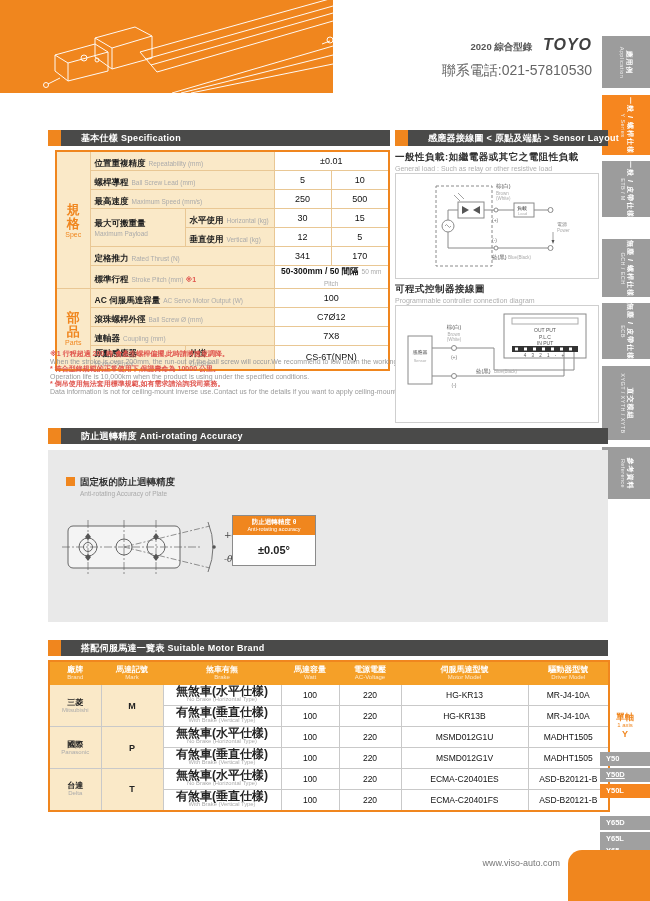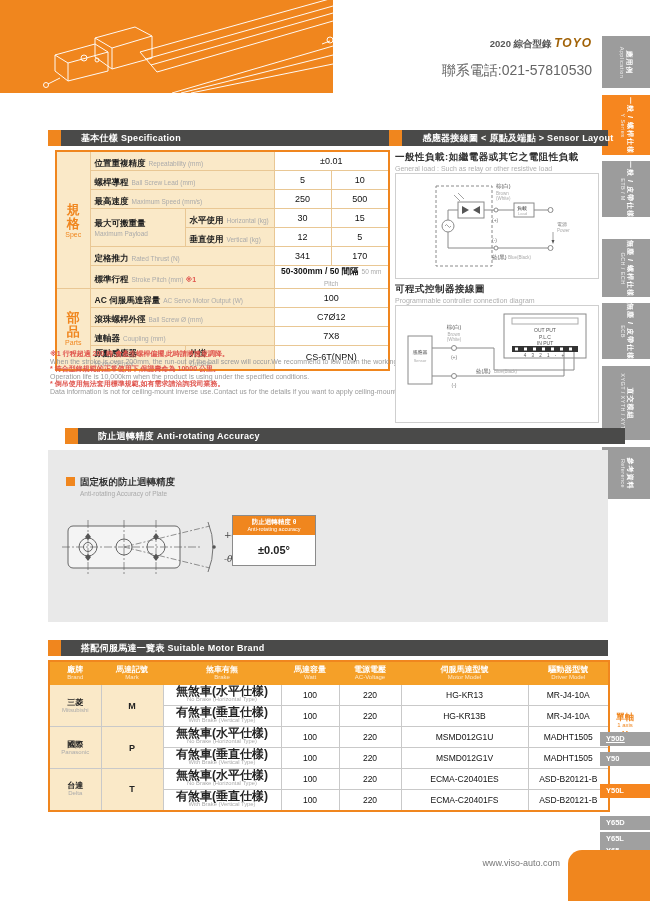--- a/index.html
+++ b/index.html
@@ -3,21 +3,21 @@
 <meta charset="utf-8">
 <style>
   html,body{margin:0;padding:0;background:#fff;}
   .page{position:relative;width:650px;height:901px;background:#fff;overflow:hidden;
         font-family:"Liberation Sans","DejaVu Sans",sans-serif;color:#222;}
   .abs{position:absolute;}
 
   
   .hero{left:0;top:0;width:333px;height:93px;background:#F0861E;}
   .cat-line{left:420px;top:36px;width:172px;text-align:right;font-size:9.5px;color:#555;font-weight:bold;}
-  .logo{font-style:italic;font-weight:bold;font-size:12px;color:#a16207;letter-spacing:1px;}
+  .logo{font-style:italic;font-weight:bold;font-size:16px;color:#404040;letter-spacing:1px;margin-left:8px;}
   .phone{left:380px;top:62px;width:212px;text-align:right;font-size:14px;color:#666;}
 
   
   .vtab{position:absolute;left:602px;width:48px;background:#9C9C9C;display:flex;align-items:center;justify-content:center;overflow:hidden;}
   .vtab.active{background:#F6861F;}
   .vtab-inner{transform:rotate(90deg);white-space:nowrap;text-align:center;}
   .vtab-zh{font-size:7px;font-weight:bold;color:#fff;letter-spacing:1px;line-height:8px;}
   .vtab-en{font-size:5.5px;color:#efefef;letter-spacing:.4px;line-height:7px;}
 
   
@@ -263,21 +263,21 @@
 
   <div class="abs" style="left:50px;top:350px;width:545px;">
     <div class="fn red">※1 行程超過 200 時,會產生螺桿偏擺,此時請將速度調降。</div>
     <div class="fn gry">When the stroke is over 200mm, the run-out of the ball screw will occur.We recommend to low down the working speed under this circumstances.</div>
     <div class="fn red">* 符合型錄規範的正常使用下,保證壽命為 10000 公里。</div>
     <div class="fn gry">Operation life is 10,000km when the product is using under the specified conditions.</div>
     <div class="fn red">* 倒吊使用無法套用標準規範,如有需求請洽詢我司業務。</div>
     <div class="fn gry">Data information is not for ceiling-mount inverse use.Contact us for the details if you want to apply ceiling-mount inverse usage.</div>
   </div>
 
-  <div class="secbar" style="left:395px;top:130px;width:213px;justify-content:center;">
+  <div class="secbar" style="left:395px;top:130px;width:213px;">
     <span class="sq"></span>
     <span class="bt">
       <span>感應器接線圖 &lt; 原點及端點 &gt;</span>
       <span>Sensor Layout</span>
     </span>
   </div>
   <div class="abs" style="left:395px;top:151px;width:213px;">
     <div class="loadzh">一般性負載:如繼電器或其它之電阻性負載</div>
     <div class="loaden">General load : Such as relay or other resistive load</div>
   </div>
@@ -354,21 +354,21 @@
       <text x="58" y="23" font-size="5.5" fill="#555" text-anchor="middle">棕(白)</text>
       <text x="58" y="29.5" font-size="4.5" fill="#ABABAB" text-anchor="middle">Brown</text>
       <text x="58" y="35" font-size="4.5" fill="#ABABAB" text-anchor="middle">(White)</text>
       <text x="58" y="53" font-size="5" fill="#777" text-anchor="middle">(+)</text>
       <text x="80" y="67" font-size="5.5" fill="#555">藍(黑)</text>
       <text x="98" y="67" font-size="4.5" fill="#ABABAB">Blue(Black)</text>
       <text x="58" y="81" font-size="5" fill="#777" text-anchor="middle">(-)</text>
     </svg>
   </div>
 
-  <div class="secbar" style="left:65px;top:428px;width:560px;">
+  <div class="secbar" style="left:48px;top:428px;width:560px;">
     <span class="sq"></span>
     <span class="bt">
       <span>防止迴轉精度</span>
       <span>Anti-rotating Accuracy</span>
     </span>
   </div>
   <div class="abs panel" style="left:48px;top:450px;width:560px;height:172px;">
     <div class="subhead" style="margin:26px 0 0 18px;">
       <span class="sq2"></span>
       <span class="subzh">固定板的防止迴轉精度</span>
@@ -535,21 +535,21 @@
     </tbody>
       </table>
   </div>
 
   <div class="abs axis-head">
     <div class="a1">單軸</div>
     <div class="a2">1 axis</div>
     <div class="a3">Y</div>
   </div>
   <div class="ytab" style="top:752px;">Y50</div>
-  <div class="ytab" style="top:732px;text-decoration:underline;">Y50D</div>
+  <div class="ytab" style="top:768px;text-decoration:underline;">Y50D</div>
   <div class="ytab active" style="top:784px;">Y50L</div>
   <div class="ytab" style="top:844px;">Y65</div>
   <div class="ytab" style="top:816px;">Y65D</div>
   <div class="ytab" style="top:832px;">Y65L</div>
 
   <div class="abs url">www.viso-auto.com</div>
   <div class="abs corner"></div>
 
 </div>
 

